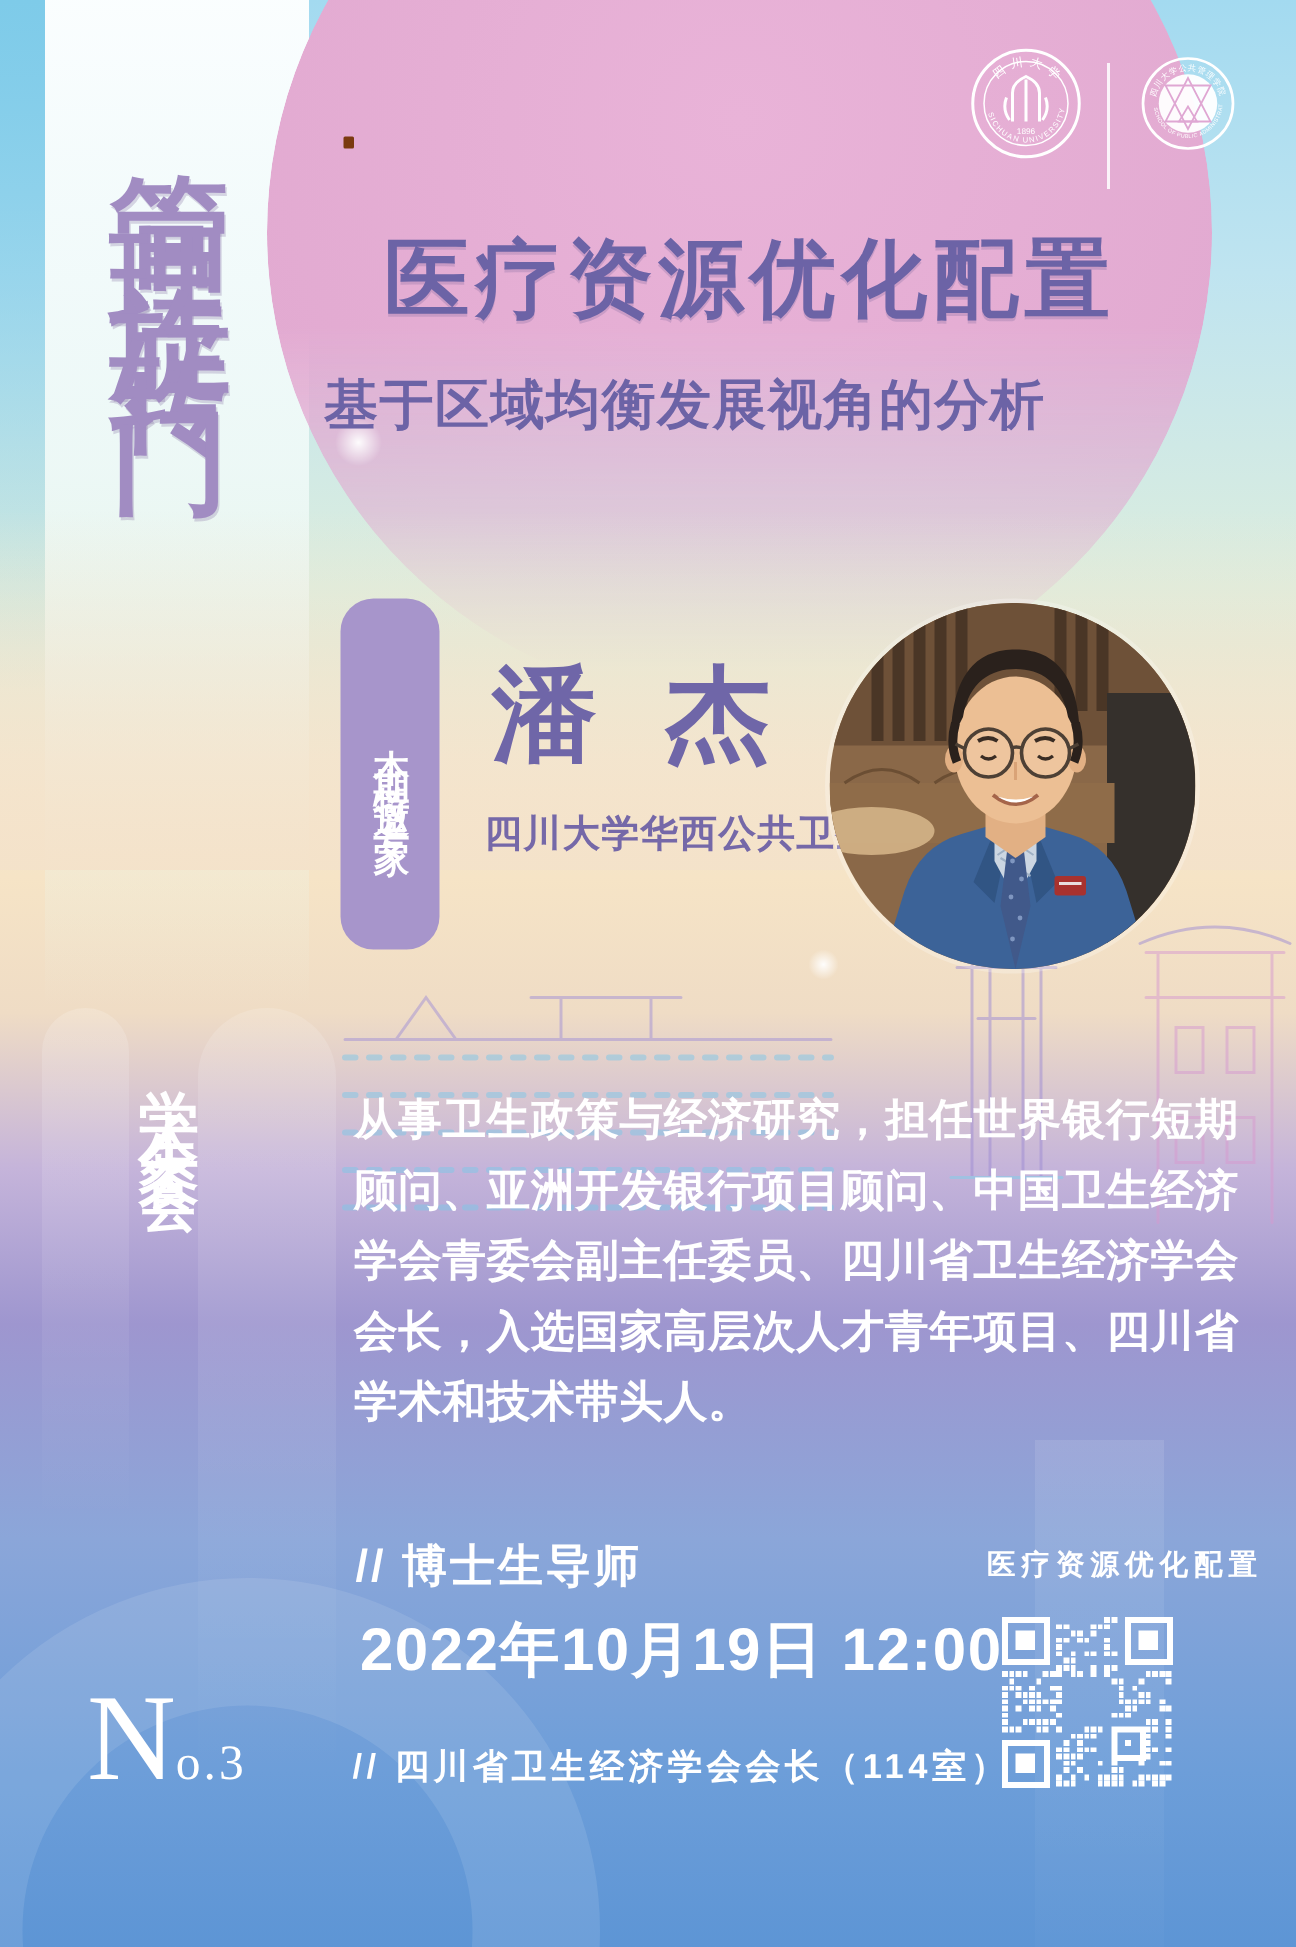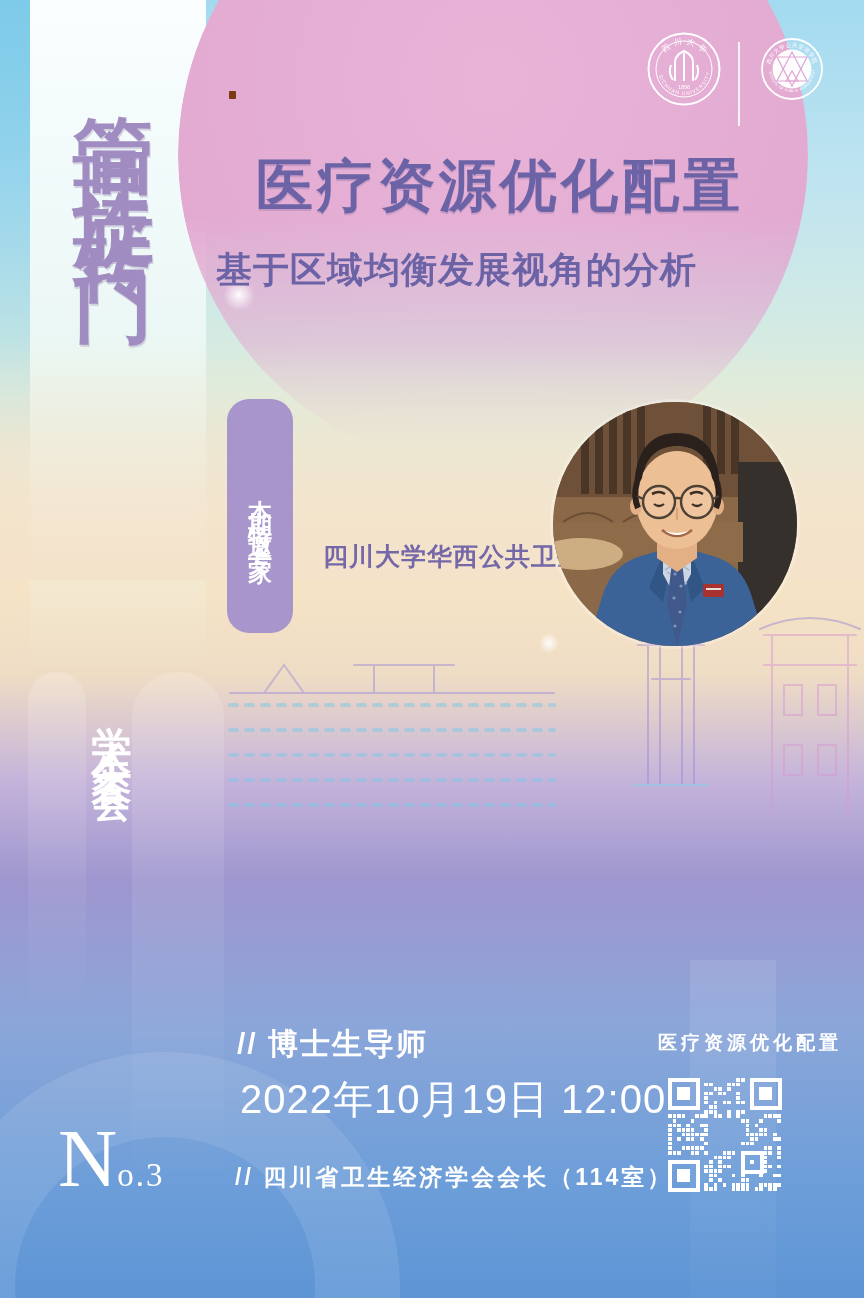--- a/index.html
+++ b/index.html
@@ -50,21 +50,21 @@
     display:flex;align-items:center;justify-content:center;}
   .badge .v{color:#fff;font-size:24px;font-weight:bold;letter-spacing:12px;line-height:1;}
   .name{left:328px;top:430px;font-size:70px;font-weight:bold;color:#6f66a8;word-spacing:26px;}
   .cred{left:323px;top:540px;font-size:25px;line-height:33px;font-weight:bold;color:#7568a8;letter-spacing:1px;}
   .photo{left:553px;top:402px;width:244px;height:244px;border-radius:50%;overflow:hidden;box-shadow:0 0 0 3px rgba(255,255,255,.25);}
   .lineart{left:224px;top:545px;opacity:.5;}
   
   .bio{left:236px;top:724px;width:612px;font-size:29px;line-height:47px;color:#fff;font-weight:bold;letter-spacing:.5px;}
   
   .sched-head{left:237px;top:1024px;font-size:30px;font-weight:bold;color:#fff;letter-spacing:2px;}
-  .sched-date{left:240px;top:1072px;font-size:40px;font-weight:normal;color:#fff;letter-spacing:1px;}
+  .sched-date{left:240px;top:1072px;font-size:40px;font-weight:bold;color:#fff;letter-spacing:1px;}
   .sched-loc{left:235px;top:1162px;font-size:23px;font-weight:bold;color:#fff;letter-spacing:3px;}
   
   .qr-caption{left:658px;top:1030px;font-size:19px;font-weight:bold;color:#fff;letter-spacing:4px;}
   .qr{left:668px;top:1078px;width:114px;height:114px;}
   .qr i{position:absolute;background:#fff;display:block;}
   .qr .f{position:absolute;width:31.9px;height:31.9px;border:4.56px solid #fff;box-sizing:border-box;}
   .qr .f::after{content:'';position:absolute;left:4.5px;top:4.5px;width:13.6px;height:13.6px;background:#fff;}
   .qr .f.tl{left:0;top:0;} .qr .f.tr{right:0;top:0;} .qr .f.bl{left:0;bottom:0;}
   .qr .a{position:absolute;left:73px;top:73px;width:22.8px;height:22.8px;border:4.56px solid #fff;box-sizing:border-box;}
   .qr .a::after{content:'';position:absolute;left:4.5px;top:4.5px;width:4.6px;height:4.6px;background:#fff;}
@@ -145,20 +145,21 @@
       <path d="M32 34 L26 44 H38 Z"></path>
     </g>
   </svg>
 
   <div class="abs subtitle">基于区域均衡发展视角的分析</div>
   <div class="abs title">医疗资源优化配置</div>
 
   <div class="abs badge">
     <span class="v">本期特邀专家</span>
   </div>
+  <div class="abs name">潘 杰</div>
   <div class="abs cred">
     <div>四川大学华西公共卫生学院</div>
   </div>
 
   <div class="abs photo">
     <svg width="244" height="244" viewBox="0 0 244 244">
       <rect width="244" height="244" fill="#8a6848"></rect>
       <rect x="0" y="0" width="244" height="95" fill="#6e5138"></rect>
       <g fill="#4a3626">
         <rect x="28" y="0" width="8" height="92"></rect>
@@ -203,20 +204,21 @@
       <circle cx="144" cy="100" r="16" fill="rgba(255,255,255,0.10)" stroke="#4d4035" stroke-width="2.4"></circle>
       <path d="M121 97 q3 -2 8 0 M90 97 L84 94 M160 97 L166 94" stroke="#4d4035" stroke-width="2.4" fill="none"></path>
       <path d="M99 92 q7 -4 13 0 M137 92 q7 -4 13 0" stroke="#3a2d24" stroke-width="2.6" fill="none"></path>
       <path d="M101 102 q5 4 10 0 M139 102 q5 4 10 0" stroke="#3a2d24" stroke-width="2.2" fill="none"></path>
       <path d="M124 106 v12" stroke="#d9a377" stroke-width="2" fill="none"></path>
       <path d="M109 128 Q124 140 139 128" stroke="#a5654a" stroke-width="2.6" fill="none"></path>
       <path d="M112 129 Q124 137 136 129 Q124 133 112 129" fill="#fff"></path>
     </svg>
   </div>
 
+  <div class="abs bio">从事卫生政策与经济研究，担任世界银行短期顾问、亚洲开发银行项目顾问、中国卫生经济学会青委会副主任委员、四川省卫生经济学会会长，入选国家高层次人才青年项目、四川省学术和技术带头人。</div>
 
   <div class="abs series-label v">学术午餐会</div>
   <div class="abs issue">
     <span class="big">N</span>
       <span class="small">o.3</span>
   </div>
 
   <div class="abs sched-head">// 博士生导师</div>
   <div class="abs sched-date">2022年10月19日 12:00</div>
   <div class="abs sched-loc">// 四川省卫生经济学会会长（114室）</div>

